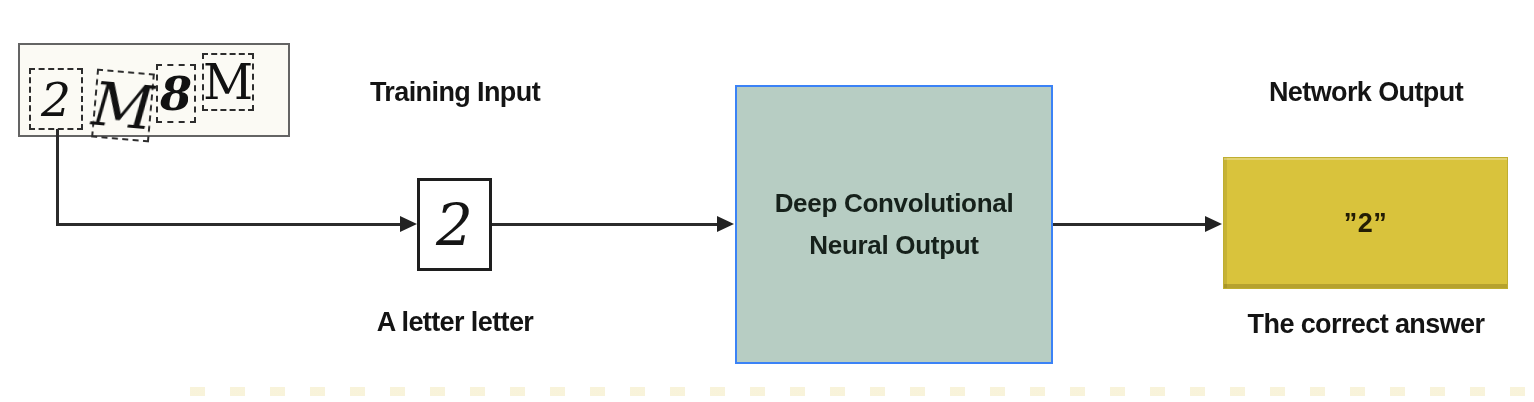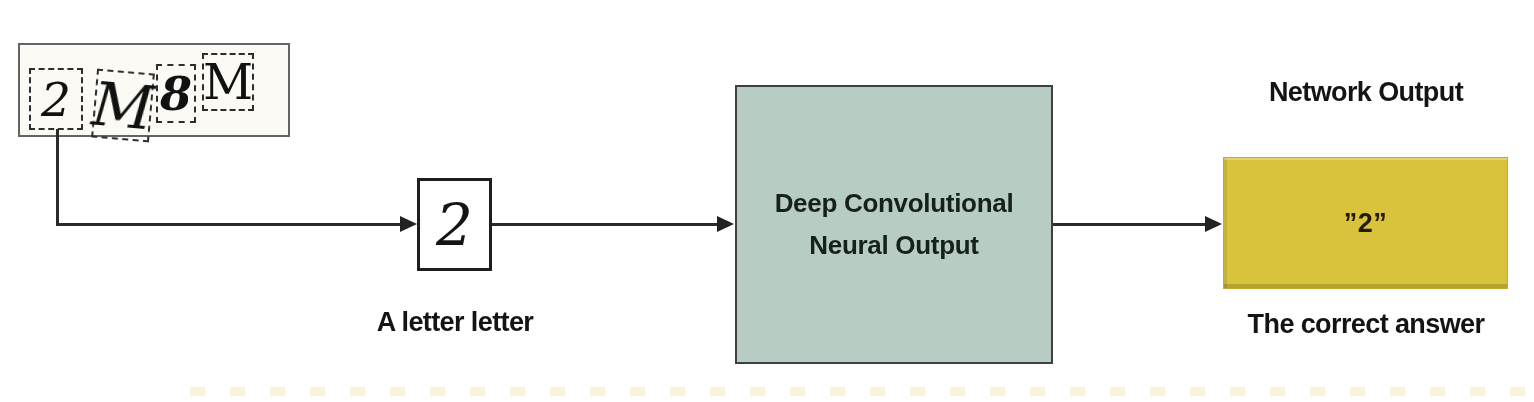--- a/index.html
+++ b/index.html
@@ -45,21 +45,21 @@
     background:#ffffff;border:3px solid #1e1e1e;box-sizing:border-box;
     display:flex;align-items:center;justify-content:center;
   }
   .single-letter-box .glyph{
     font-family:"DejaVu Serif", serif;font-style:italic;
     font-size:58px;color:#151515;filter:blur(0.5px);
   }
   
   .dcnn-box{
     position:absolute;left:735px;top:85px;width:318px;height:279px;
-    background:#b7cdc3;border:2px solid #404040;box-sizing:border-box;
+    background:#b7cdc3;border:2px solid #3b82f6;box-sizing:border-box;
     display:flex;flex-direction:column;align-items:center;justify-content:center;
     text-align:left;color:#16211b;
     font-size:26px;font-weight:bold;line-height:1.6;letter-spacing:-0.3px;
   }
   
   .output-box{
     position:absolute;left:1223px;top:157px;width:285px;height:132px;
     background:#d9c33c;border:1px solid #bfae30;box-sizing:border-box;
     box-shadow:inset 0 2px 0 rgba(255,255,255,0.28), inset 0 -4px 0 rgba(92,80,12,0.28), inset 3px 0 0 rgba(92,80,12,0.15);
     display:flex;align-items:center;justify-content:center;
@@ -100,20 +100,21 @@
     <span>8</span>
   </div>
   <div class="char-cell cell-3">
     <span>M</span>
   </div>
 
   <div class="line v-line1"></div>
   <div class="line h-line1"></div>
   <div class="arrowhead ah1"></div>
 
+  <div class="label lbl-training">Training Input</div>
 
   <div class="single-letter-box">
     <span class="glyph">2</span>
   </div>
   <div class="label lbl-single">A letter letter</div>
 
   <div class="line h-line2"></div>
   <div class="arrowhead ah2"></div>
 
   <div class="dcnn-box">

